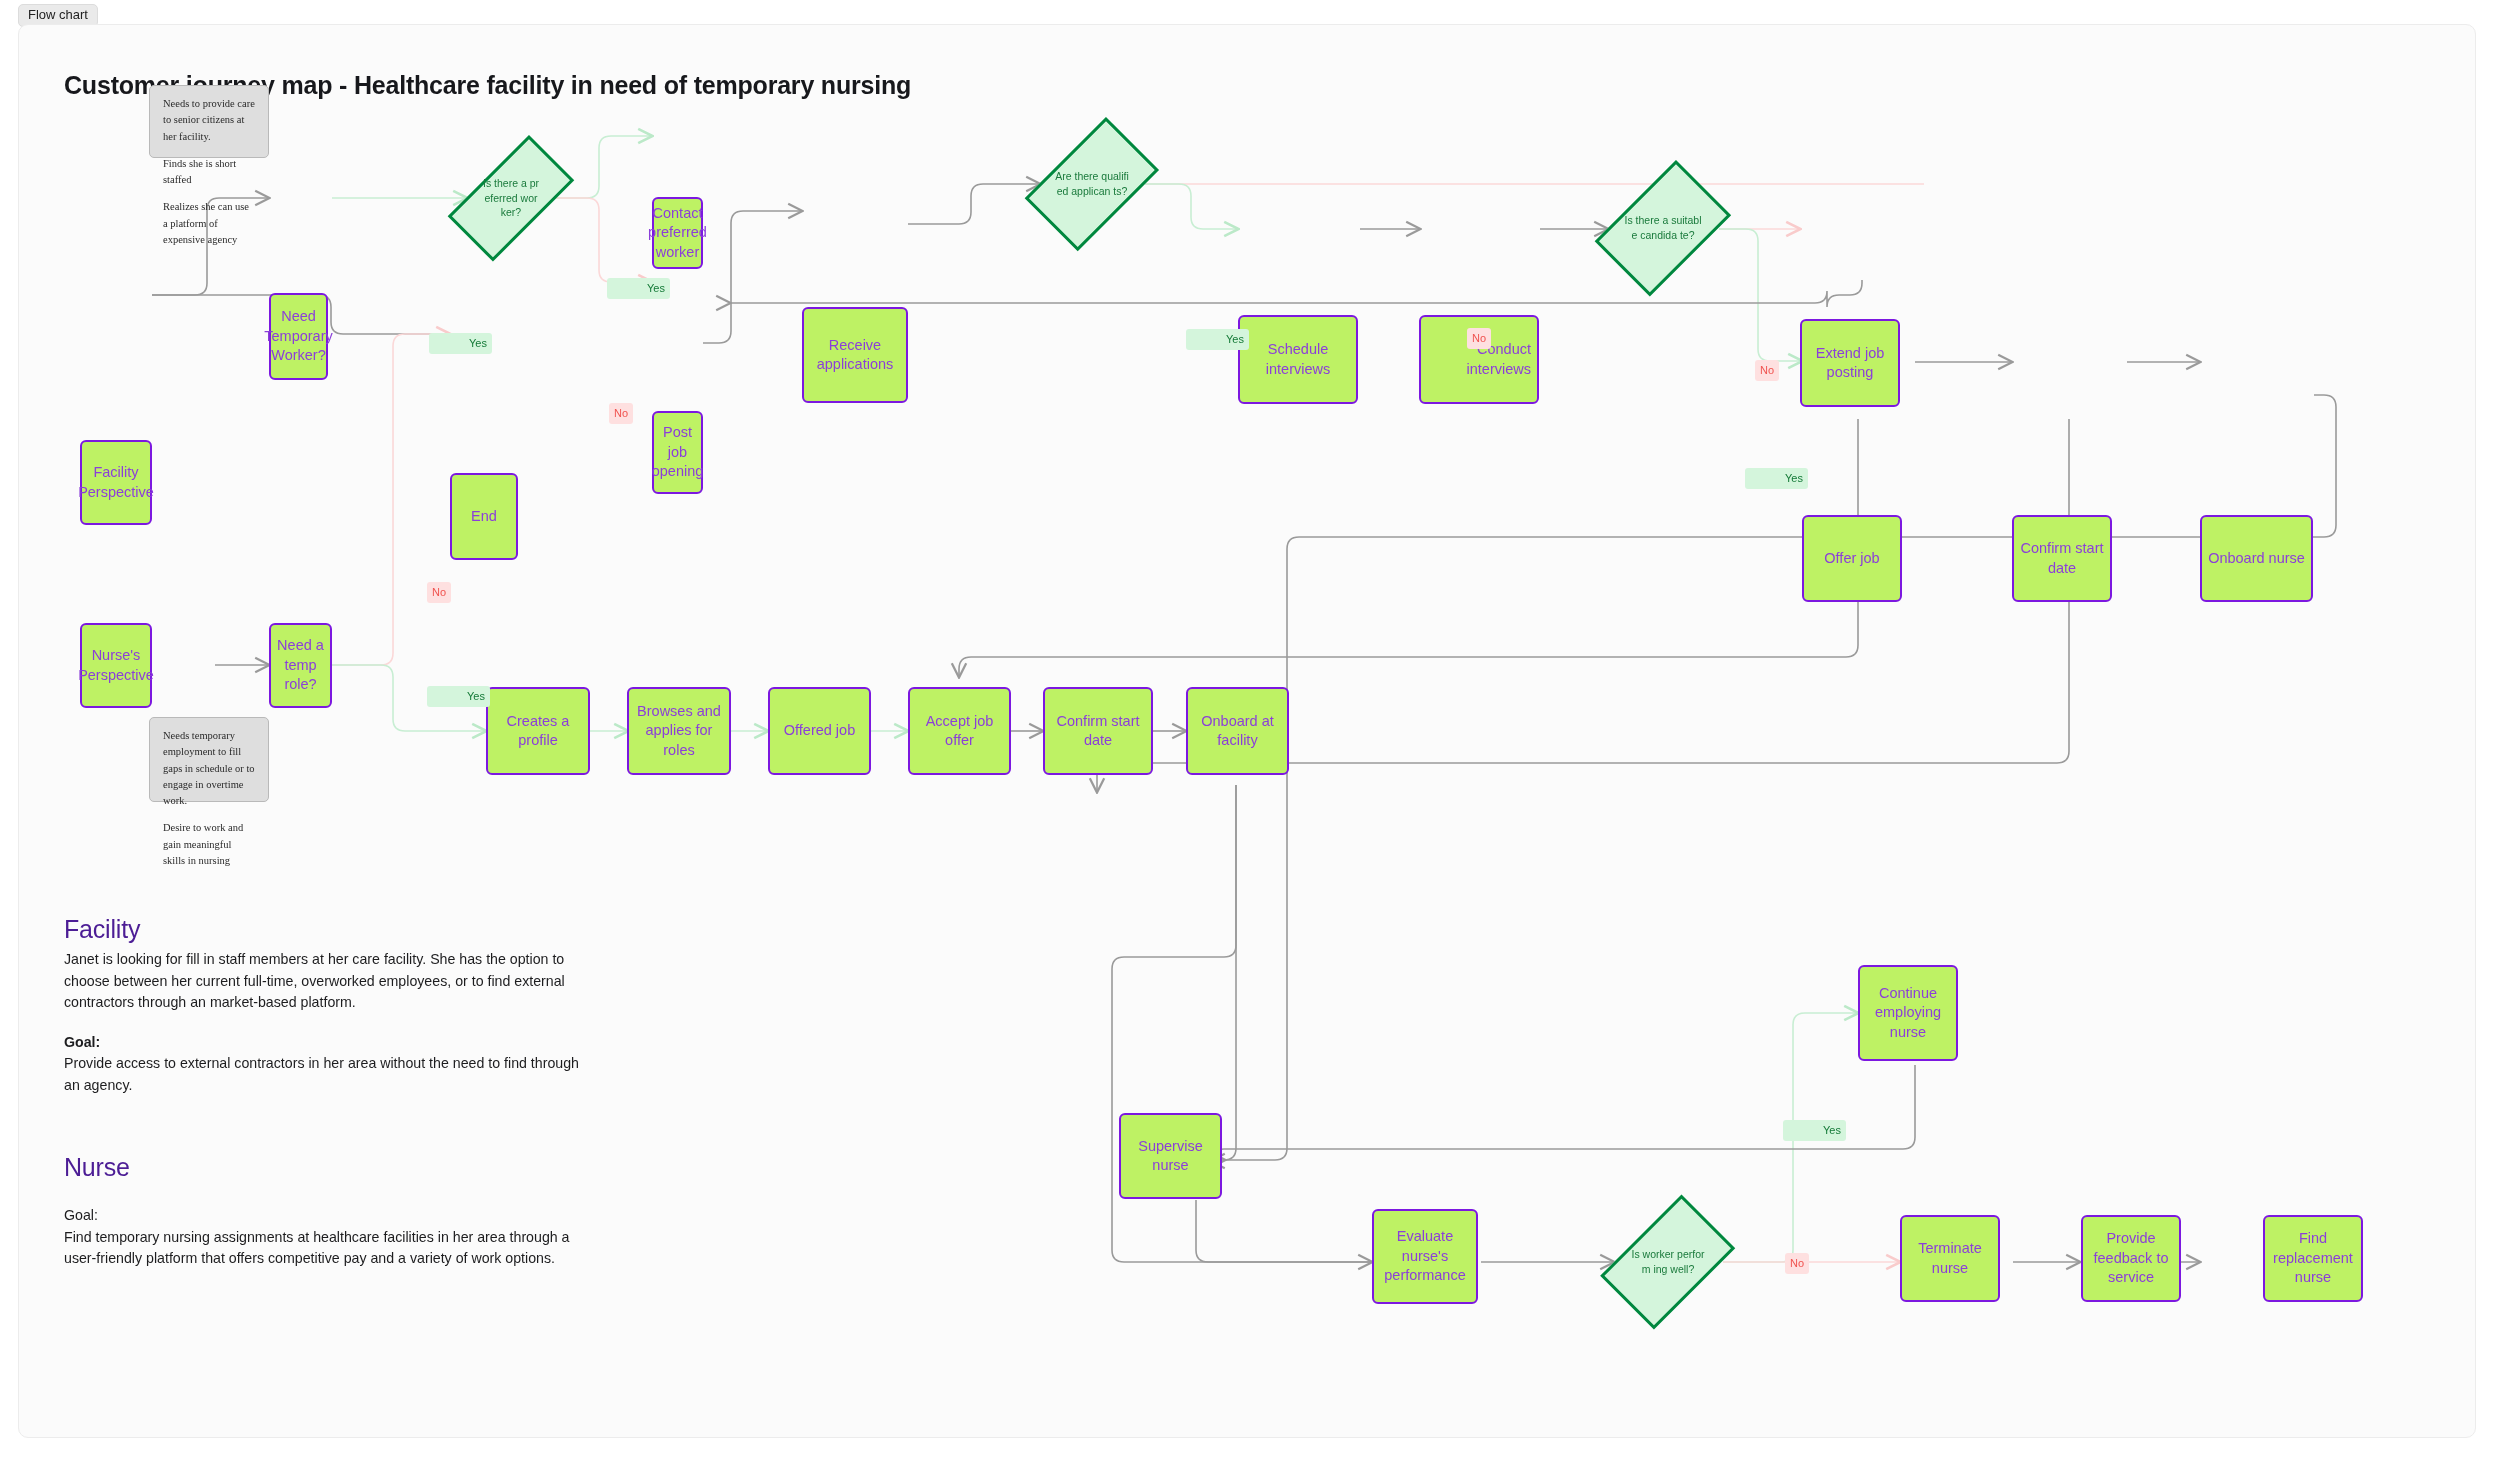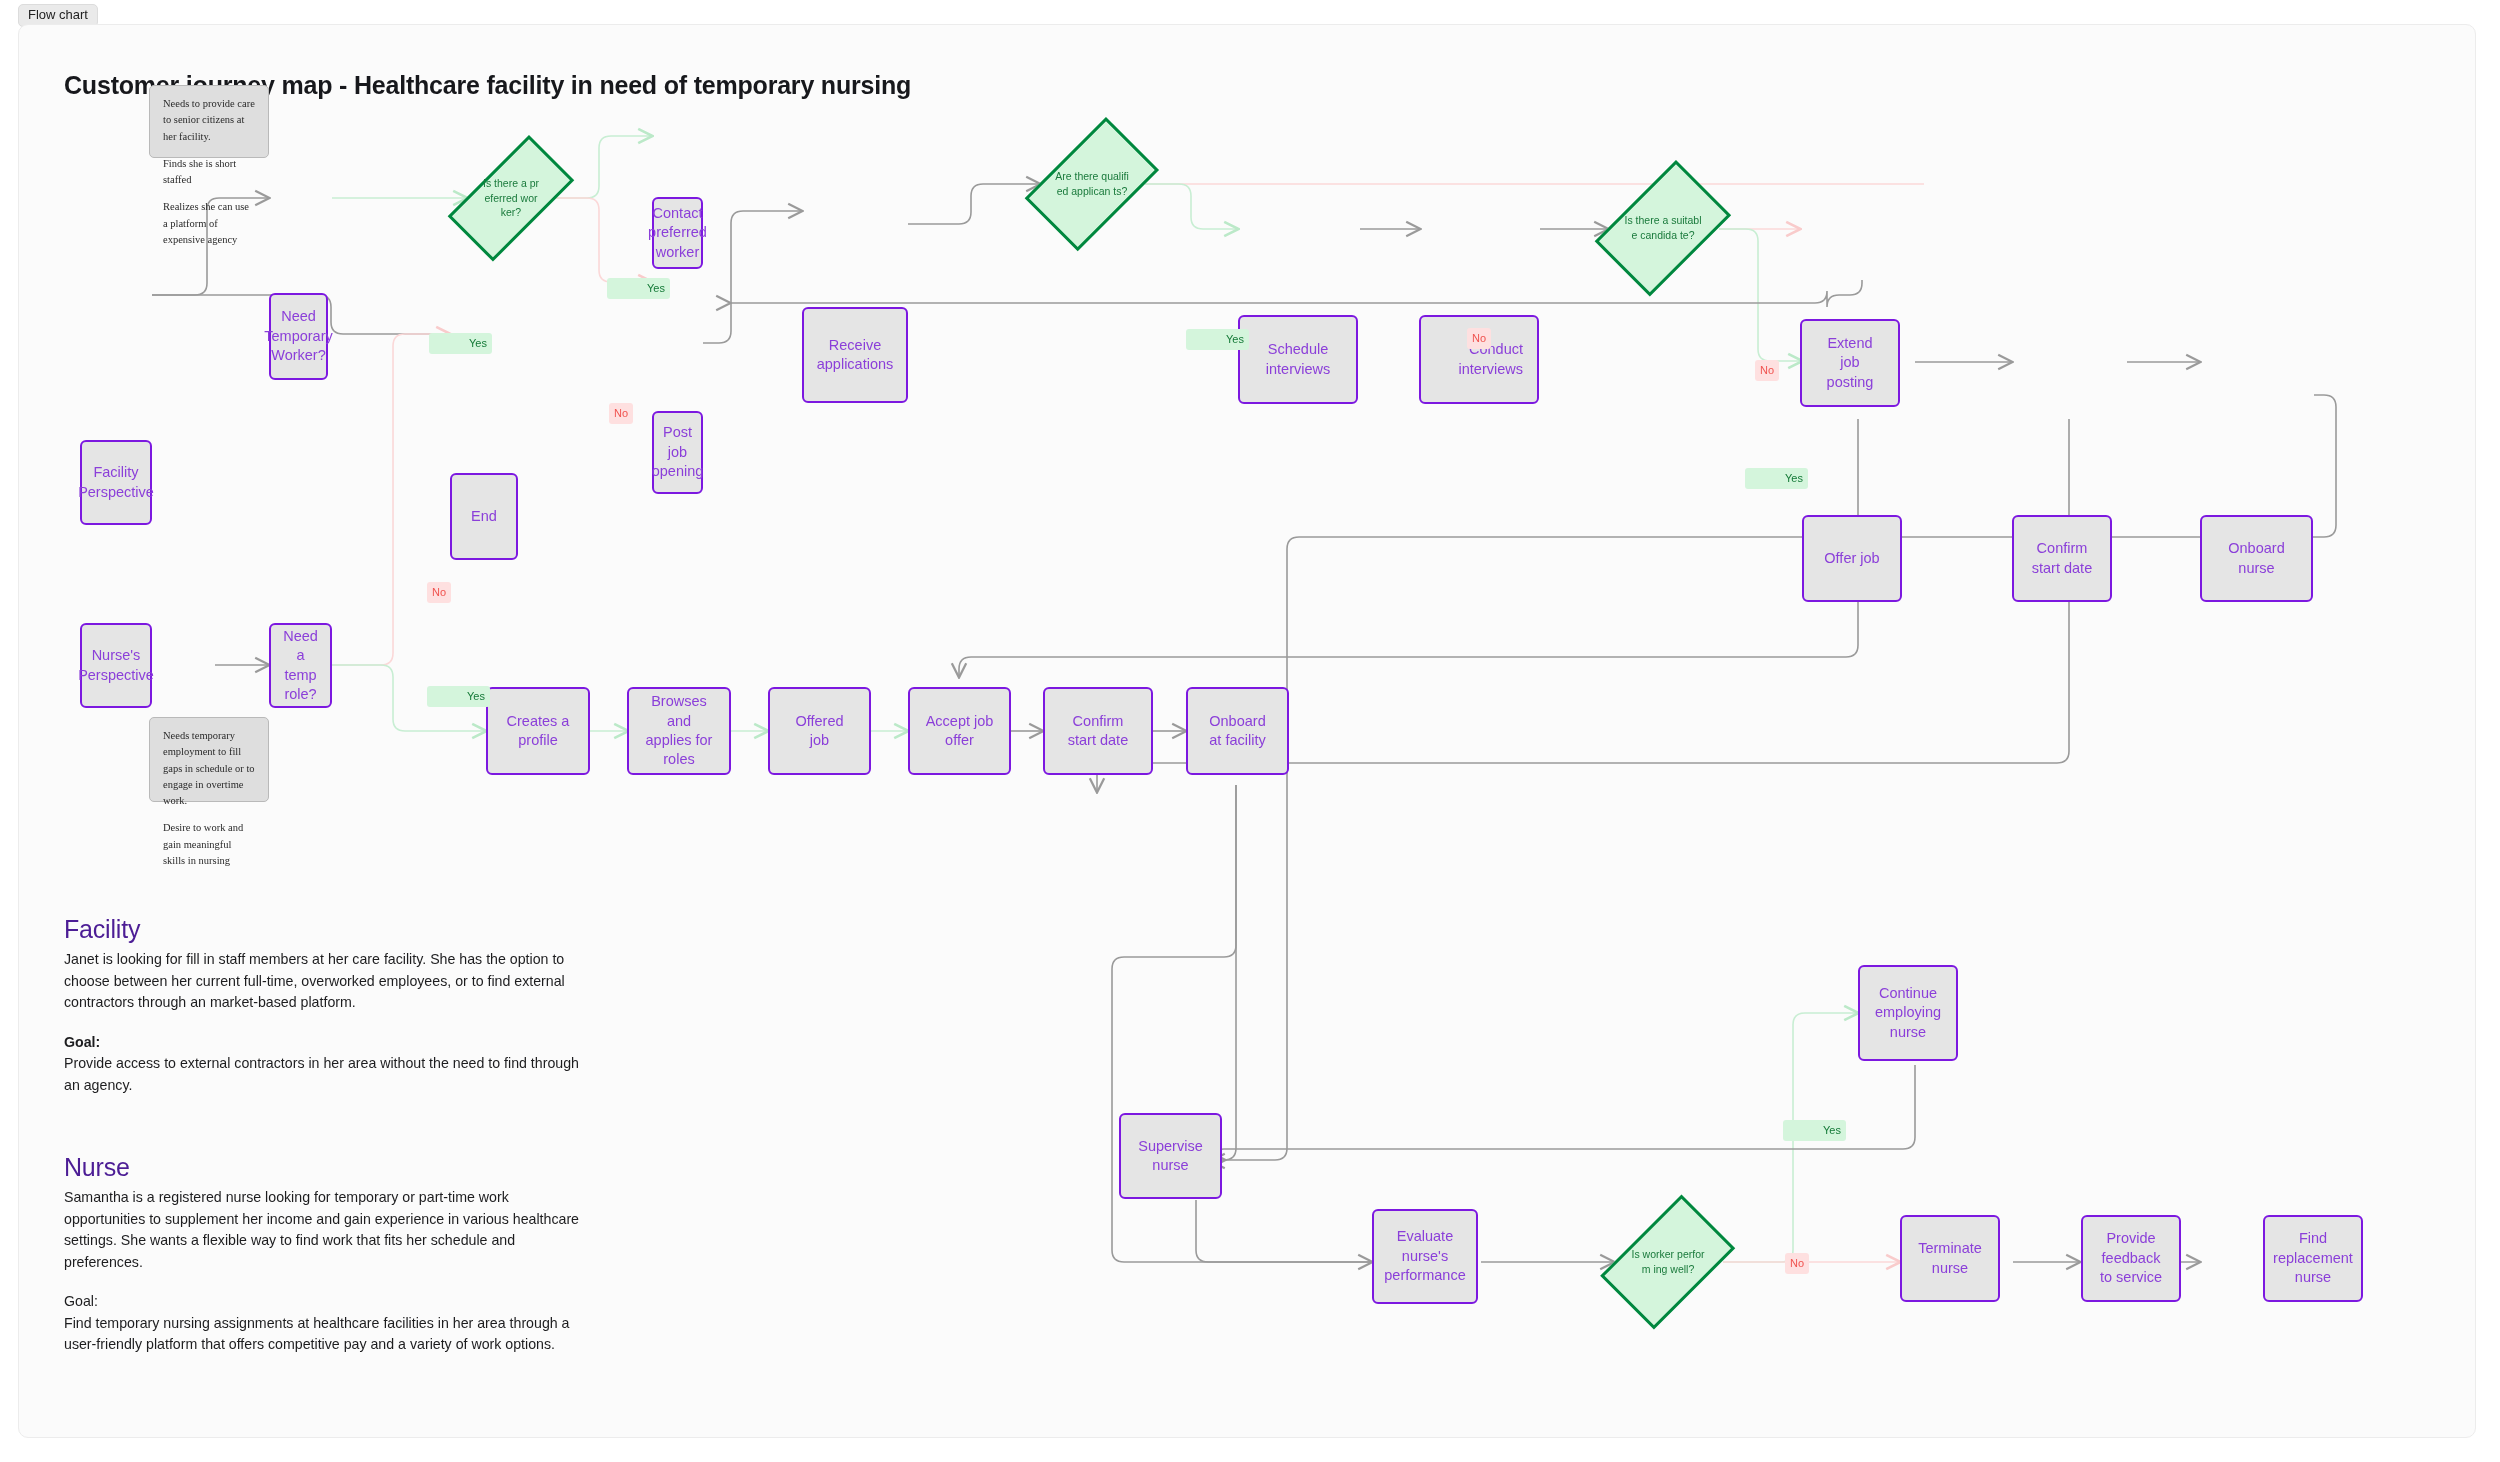--- a/index.html
+++ b/index.html
@@ -55,26 +55,26 @@
   }
   
   .node {
     position: absolute;
     box-sizing: border-box;
     display: flex;
     align-items: center;
     justify-content: center;
     text-align: center;
     border: 2.5px solid #7C18E0;
-    background: #e5e5e5;
+    background: #bef264;
     border-radius: 6px;
     color: #8B3FD9;
     font-size: 14.5px;
     line-height: 1.34;
-    padding: 4px 14px;
+    padding: 4px 6px;
     z-index: 5;
   }
   .diamond {
     position: absolute;
     z-index: 5;
   }
   .diamond .dshape {
     position: absolute;
     left: 50%; top: 50%;
     width: 70.7%; height: 70.7%;
@@ -349,20 +349,19 @@
     <div class="persona" style="left:45px; top:890px;">
       <h2>Facility</h2>
       <p>Janet is looking for fill in staff members at her care facility. She has the option to choose between her current full-time, overworked employees, or to find external contractors through an market-based platform.</p>
       <div class="spacer"></div>
       <p class="goal-bold">Goal:</p>
       <p>Provide access to external contractors in her area without the need to find through an agency.</p>
     </div>
 
     <div class="persona" style="left:45px; top:1128px;">
       <h2>Nurse</h2>
-      <p>Samantha is a registered nurse looking for temporary or part-time work opportunities to supplement her income and gain experience in various healthcare settings. She wants a flexible way to find work that fits her schedule and preferences.</p>
       <div class="spacer"></div>
       <p>Goal:</p>
       <p>Find temporary nursing assignments at healthcare facilities in her area through a user-friendly platform that offers competitive pay and a variety of work options.</p>
     </div>
 
   </div>
 </div>
 
 </body></html>

